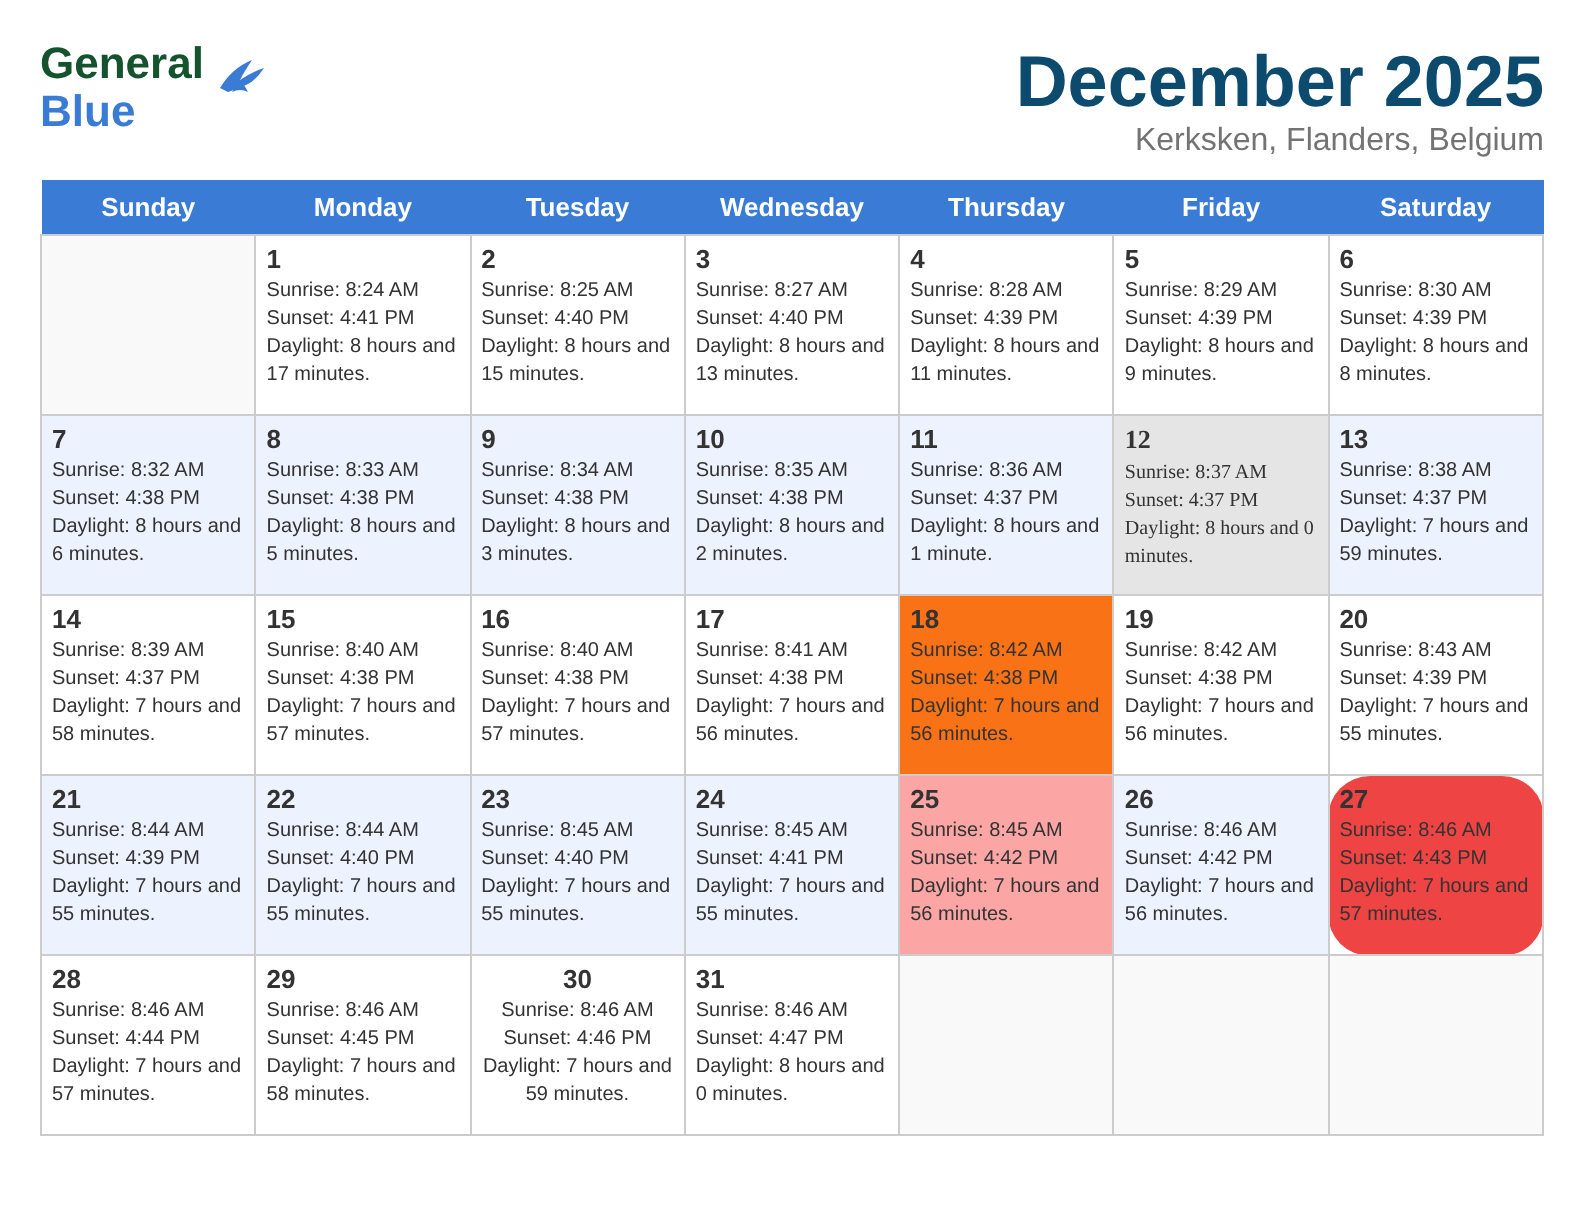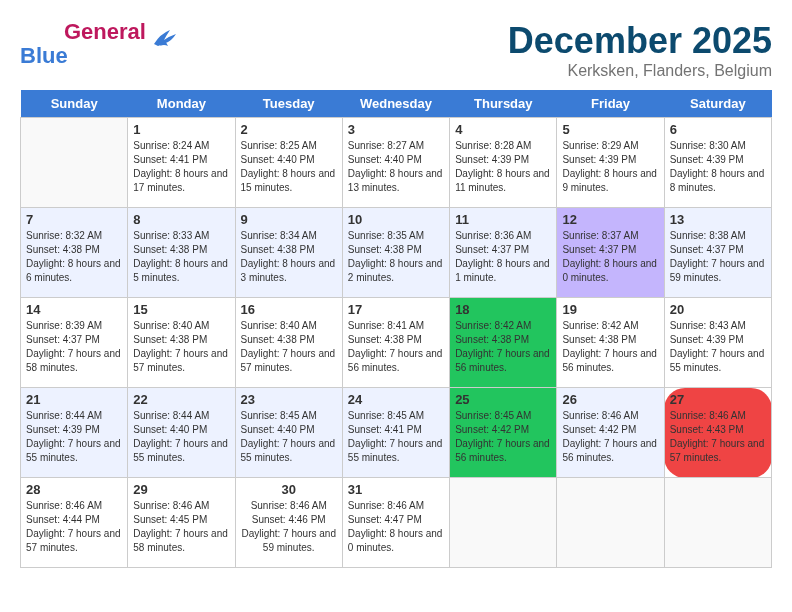--- a/index.html
+++ b/index.html
@@ -73,21 +73,21 @@
       background: #fff;
     }
   </style>
 </head>
 <body>
 
 <div class="header">
   <div class="logo">
     <div style="display:flex; align-items:center;">
       <div style="font-size:22px; font-weight:bold; color:#333; line-height:1.1;">
-        <span style="color:#be185d;margin-left:44px;">General</span><br>
+        <span style="color:#14532d;">General</span><br>
         <span style="color:#3a7bd5;">Blue</span>
       </div>
       <div style="margin-left:4px; margin-top:-8px;">
         <svg width="28" height="24" viewBox="0 0 28 24">
           <path d="M4 18 Q10 8 20 4 Q16 10 14 14 Q20 10 26 8 Q22 14 18 16 Q14 18 8 20 Z" fill="#3a7bd5"></path>
           <path d="M14 14 Q16 16 18 20 Q14 18 10 20 Z" fill="#3a7bd5"></path>
         </svg>
       </div>
     </div>
   </div>
@@ -151,21 +151,21 @@
           <div class="cell-text">Sunrise: 8:34 AM<br>Sunset: 4:38 PM<br>Daylight: 8 hours and 3 minutes.</div>
         </td>
         <td style="background-color: rgb(237, 242, 255);">
           <span class="day-num">10</span>
           <div class="cell-text">Sunrise: 8:35 AM<br>Sunset: 4:38 PM<br>Daylight: 8 hours and 2 minutes.</div>
         </td>
         <td style="background-color: rgb(237, 242, 255);">
           <span class="day-num">11</span>
           <div class="cell-text">Sunrise: 8:36 AM<br>Sunset: 4:37 PM<br>Daylight: 8 hours and 1 minute.</div>
         </td>
-        <td style="background-color: #c4b5fd;">
+        <td style="background-color: #e5e5e5; font-family: Liberation Serif, serif;">
           <span class="day-num">12</span>
           <div class="cell-text">Sunrise: 8:37 AM<br>Sunset: 4:37 PM<br>Daylight: 8 hours and 0 minutes.</div>
         </td>
         <td style="background-color: rgb(237, 242, 255);">
           <span class="day-num">13</span>
           <div class="cell-text">Sunrise: 8:38 AM<br>Sunset: 4:37 PM<br>Daylight: 7 hours and 59 minutes.</div>
         </td>
       </tr>
       <tr>
         <td style="background-color: rgb(255, 255, 255);">
@@ -177,21 +177,21 @@
           <div class="cell-text">Sunrise: 8:40 AM<br>Sunset: 4:38 PM<br>Daylight: 7 hours and 57 minutes.</div>
         </td>
         <td style="background-color: rgb(255, 255, 255);">
           <span class="day-num">16</span>
           <div class="cell-text">Sunrise: 8:40 AM<br>Sunset: 4:38 PM<br>Daylight: 7 hours and 57 minutes.</div>
         </td>
         <td style="background-color: rgb(255, 255, 255);">
           <span class="day-num">17</span>
           <div class="cell-text">Sunrise: 8:41 AM<br>Sunset: 4:38 PM<br>Daylight: 7 hours and 56 minutes.</div>
         </td>
-        <td style="background-color: #22c55e;">
+        <td style="background-color: #f97316;">
           <span class="day-num">18</span>
           <div class="cell-text">Sunrise: 8:42 AM<br>Sunset: 4:38 PM<br>Daylight: 7 hours and 56 minutes.</div>
         </td>
         <td style="background-color: rgb(255, 255, 255);">
           <span class="day-num">19</span>
           <div class="cell-text">Sunrise: 8:42 AM<br>Sunset: 4:38 PM<br>Daylight: 7 hours and 56 minutes.</div>
         </td>
         <td style="background-color: rgb(255, 255, 255);">
           <span class="day-num">20</span>
           <div class="cell-text">Sunrise: 8:43 AM<br>Sunset: 4:39 PM<br>Daylight: 7 hours and 55 minutes.</div>
@@ -207,21 +207,21 @@
           <div class="cell-text">Sunrise: 8:44 AM<br>Sunset: 4:40 PM<br>Daylight: 7 hours and 55 minutes.</div>
         </td>
         <td style="background-color: rgb(237, 242, 255);">
           <span class="day-num">23</span>
           <div class="cell-text">Sunrise: 8:45 AM<br>Sunset: 4:40 PM<br>Daylight: 7 hours and 55 minutes.</div>
         </td>
         <td style="background-color: rgb(237, 242, 255);">
           <span class="day-num">24</span>
           <div class="cell-text">Sunrise: 8:45 AM<br>Sunset: 4:41 PM<br>Daylight: 7 hours and 55 minutes.</div>
         </td>
-        <td style="background-color: #22c55e;">
+        <td style="background-color: #fca5a5;">
           <span class="day-num">25</span>
           <div class="cell-text">Sunrise: 8:45 AM<br>Sunset: 4:42 PM<br>Daylight: 7 hours and 56 minutes.</div>
         </td>
         <td style="background-color: rgb(237, 242, 255);">
           <span class="day-num">26</span>
           <div class="cell-text">Sunrise: 8:46 AM<br>Sunset: 4:42 PM<br>Daylight: 7 hours and 56 minutes.</div>
         </td>
         <td style="background-color: #ef4444; border-radius: 21px;">
           <span class="day-num">27</span>
           <div class="cell-text">Sunrise: 8:46 AM<br>Sunset: 4:43 PM<br>Daylight: 7 hours and 57 minutes.</div>

